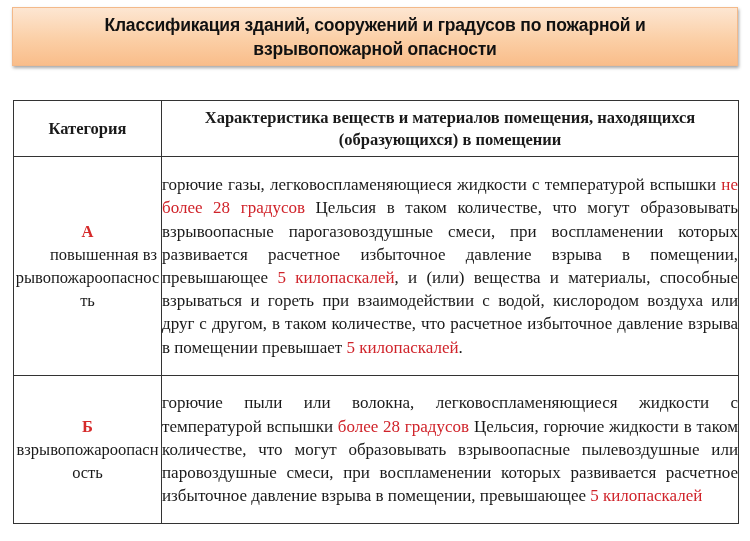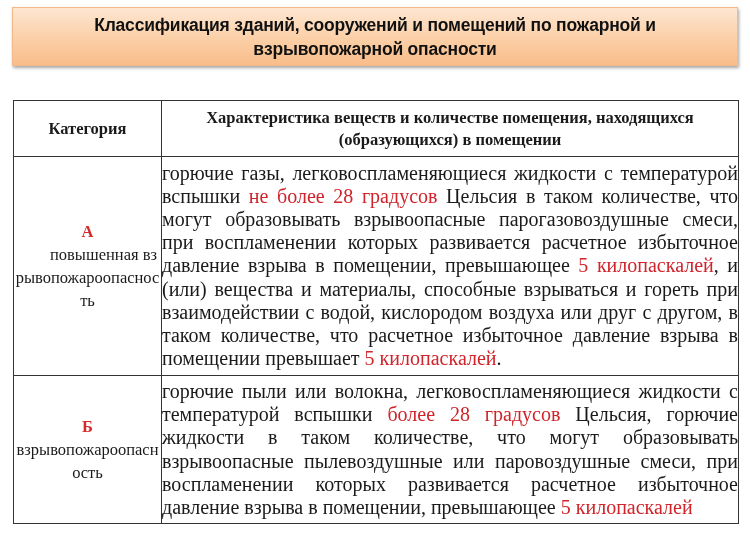--- a/index.html
+++ b/index.html
@@ -69,44 +69,44 @@
       padding: 0 2px;
     }
     .cat-letter {
       color: #d62a2a;
       font-weight: bold;
       display: block;
     }
     .desc-cell {
       text-align: justify;
       text-align-last: left;
-      font-size: 20px;
+      font-size: 17px;
       line-height: 23.2px;
       padding: 3px 8px 14px 9px;
     }
     .red { color: #d0232a; }
     .row-a { height: 219px; }
     .row-b { height: 148px; }
   </style>
 </head>
 <body>
 
 <div class="title-box">
-  <div class="title-text">Классификация зданий, сооружений и помещений по пожарной и взрывопожарной опасности</div>
+  <div class="title-text">Классификация зданий, сооружений и градусов по пожарной и взрывопожарной опасности</div>
 </div>
 
 <table class="tbl">
   <colgroup>
     <col class="col-cat">
     <col class="col-desc">
   </colgroup>
   <tbody>
       <tr>
     <th>Категория</th>
-    <th>Характеристика веществ и количестве помещения, находящихся (образующихся) в помещении</th>
+    <th>Характеристика веществ и материалов помещения, находящихся (образующихся) в помещении</th>
   </tr>
   <tr class="row-a">
     <td class="cat-cell">
       <span class="cat-letter">А</span>
       <span style="word-break: break-all; margin-left: 32px;">повышенная взрывопожароопасность</span>
     </td>
     <td class="desc-cell">
       <span>горючие газы, легковоспламеняющиеся жидкости с температурой вспышки </span><span class="red">не более 28 градусов</span><span> Цельсия в таком количестве, что могут образовывать взрывоопасные парогазовоздушные смеси, при воспламенении которых развивается расчетное избыточное давление взрыва в помещении, превышающее </span><span class="red">5 килопаскалей</span><span>, и (или) вещества и материалы, способные взрываться и гореть при взаимодействии с водой, кислородом воздуха или друг с другом, в таком количестве, что расчетное избыточное давление взрыва в помещении превышает </span><span class="red">5 килопаскалей</span><span>.</span>
     </td>
   </tr>

